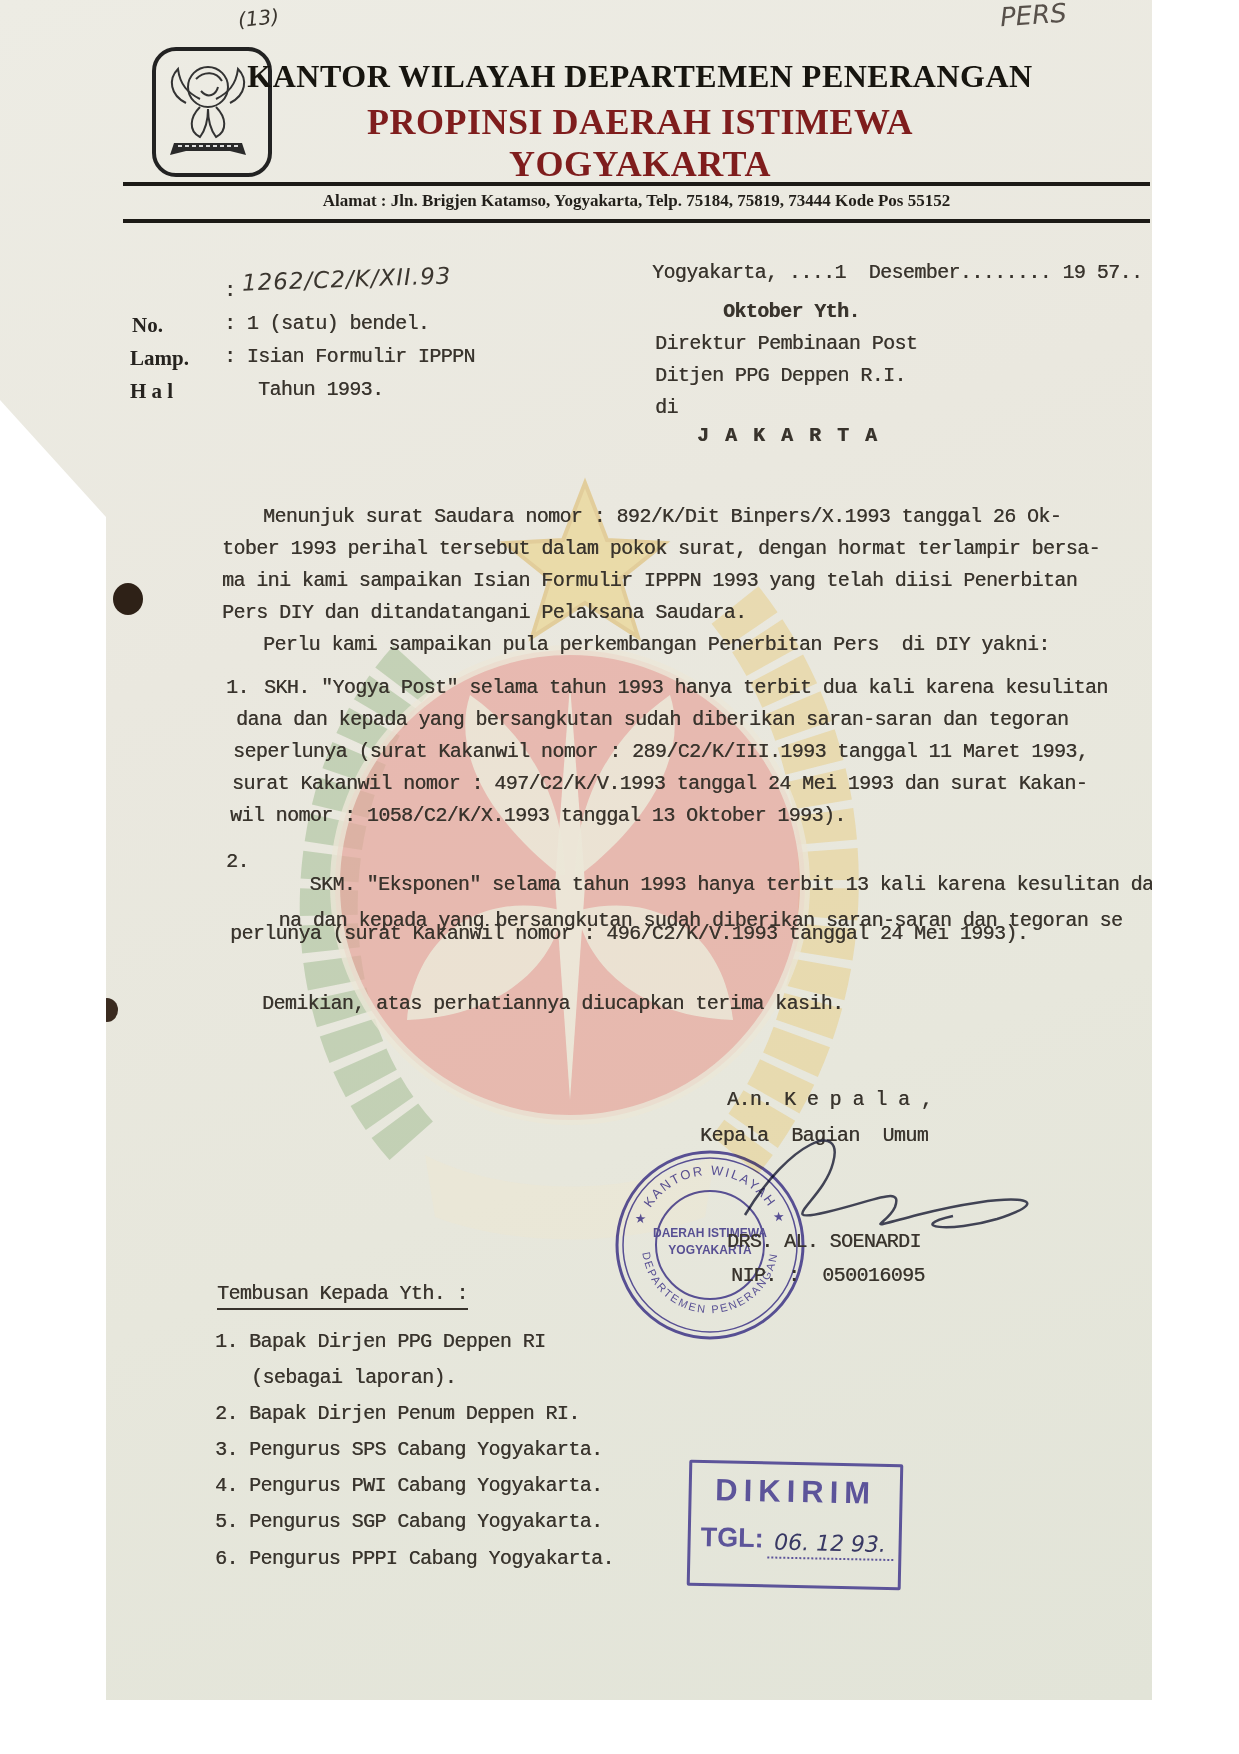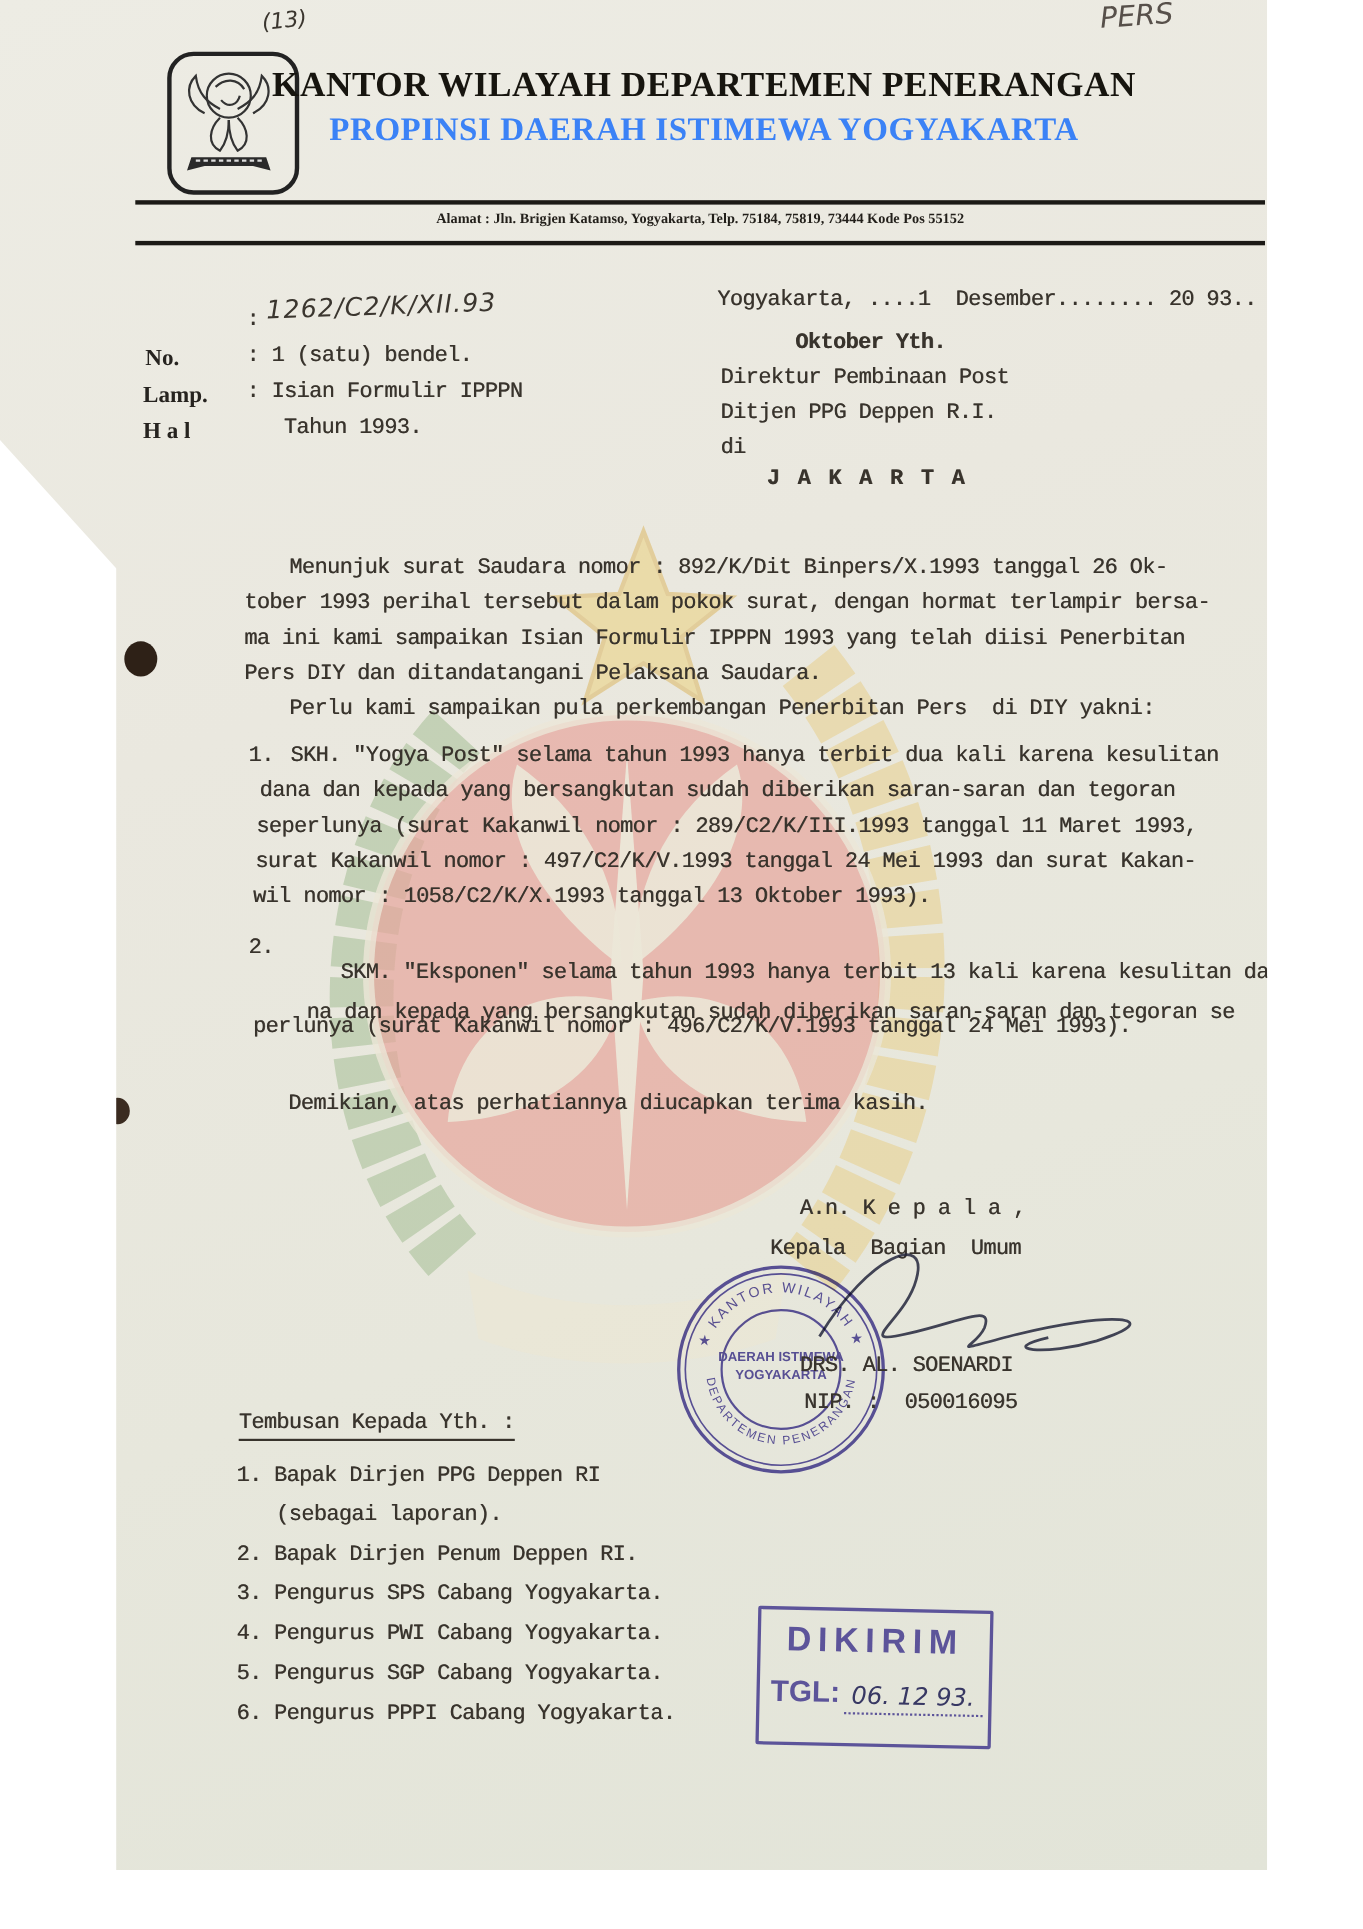--- a/index.html
+++ b/index.html
@@ -9,23 +9,23 @@
          background:linear-gradient(160deg,#edece4 0%,#eae8df 35%,#e7e7dc 65%,#e2e4d8 100%);}
   .abs{position:absolute;}
   .tw{font-family:"Liberation Mono","DejaVu Sans Mono",monospace;font-size:20px;
       letter-spacing:-0.6px;color:#38332c;white-space:pre;
       text-shadow:0.4px 0 0 rgba(56,51,44,.75);}
   .twb{font-weight:bold;}
   .lbl{font-family:"Liberation Serif","DejaVu Serif",serif;font-weight:bold;font-size:21px;color:#26231f;margin-top:36px;}
   .hand{font-family:"DejaVu Sans",sans-serif;font-style:italic;color:#3b362f;white-space:pre;}
   .t1{font-family:"Liberation Serif","DejaVu Serif",serif;font-weight:bold;font-size:32px;
       color:#17150f;text-align:center;letter-spacing:.5px;}
-  .t2{font-family:"Liberation Serif","DejaVu Serif",serif;font-weight:bold;font-size:30px;
-      color:#3b82f6;text-align:center;letter-spacing:.5px;}
-  .addr{font-family:"Liberation Serif","DejaVu Serif",serif;font-weight:bold;font-size:13px;
+  .t2{font-family:"Liberation Serif","DejaVu Serif",serif;font-weight:bold;font-size:36px;
+      color:#7f1d1d;text-align:center;letter-spacing:.5px;}
+  .addr{font-family:"Liberation Serif","DejaVu Serif",serif;font-weight:bold;font-size:17px;
         color:#221f1a;text-align:center;}
   .rule{background:#1c1a16;height:3.5px;}
   .underln{border-bottom:2px solid #38332c;padding-bottom:3px;}
   .tailu{text-underline-offset:4px;}
   .watermark{opacity:.42;filter:blur(.6px);}
   .roundstamp{opacity:.88;mix-blend-mode:multiply;}
   .hole{background:#2e2117;border-radius:50%;}
   #dikirim{border:3.5px solid #5a4fae;border-radius:2px;transform:rotate(1.2deg);
            opacity:.92;mix-blend-mode:multiply;}
   #dikirim .dk-title{font-family:"Liberation Sans",sans-serif;font-weight:bold;font-size:31px;
@@ -84,21 +84,21 @@
 
   <div class="abs lbl" style="left:132px;top:277px;">No.</div>
   <div class="abs tw" style="left:224px;top:279px;">:</div>
   <div class="abs hand" style="left:242px;top:266px;font-size:23px;transform:rotate(-2deg);letter-spacing:1px;">1262/C2/K/XII.93</div>
   <div class="abs lbl" style="left:130px;top:310px;">Lamp.</div>
   <div class="abs tw" style="left:224px;top:312px;">: 1 (satu) bendel.</div>
   <div class="abs lbl" style="left:130px;top:343px;">H a l</div>
   <div class="abs tw" style="left:224px;top:345px;">: Isian Formulir IPPPN</div>
   <div class="abs tw" style="left:258px;top:378px;">Tahun 1993.</div>
 
-  <div class="abs tw" style="left:652px;top:261px;">Yogyakarta, ....1  Desember........ 20 93..</div>
+  <div class="abs tw" style="left:652px;top:261px;">Yogyakarta, ....1  Desember........ 19 57..</div>
   <div class="abs tw twb" style="left:723px;top:300px;">Oktober Yth.</div>
   <div class="abs tw" style="left:655px;top:332px;">Direktur Pembinaan Post</div>
   <div class="abs tw" style="left:655px;top:364px;">Ditjen PPG Deppen R.I.</div>
   <div class="abs tw" style="left:655px;top:396px;">di</div>
   <div class="abs tw twb" style="left:697px;top:424px;letter-spacing:2px;">J A K A R T A</div>
 
   <div class="abs tw" style="left:263px;top:505px;">Menunjuk surat Saudara nomor : 892/K/Dit Binpers/X.1993 tanggal 26 Ok-</div>
   <div class="abs tw" style="left:222px;top:537px;">tober 1993 perihal tersebut dalam pokok surat, dengan hormat terlampir bersa-</div>
   <div class="abs tw" style="left:222px;top:569px;">ma ini kami sampaikan Isian Formulir IPPPN 1993 yang telah diisi Penerbitan</div>
   <div class="abs tw" style="left:222px;top:601px;">Pers DIY dan ditandatangani Pelaksana Saudara.</div>

